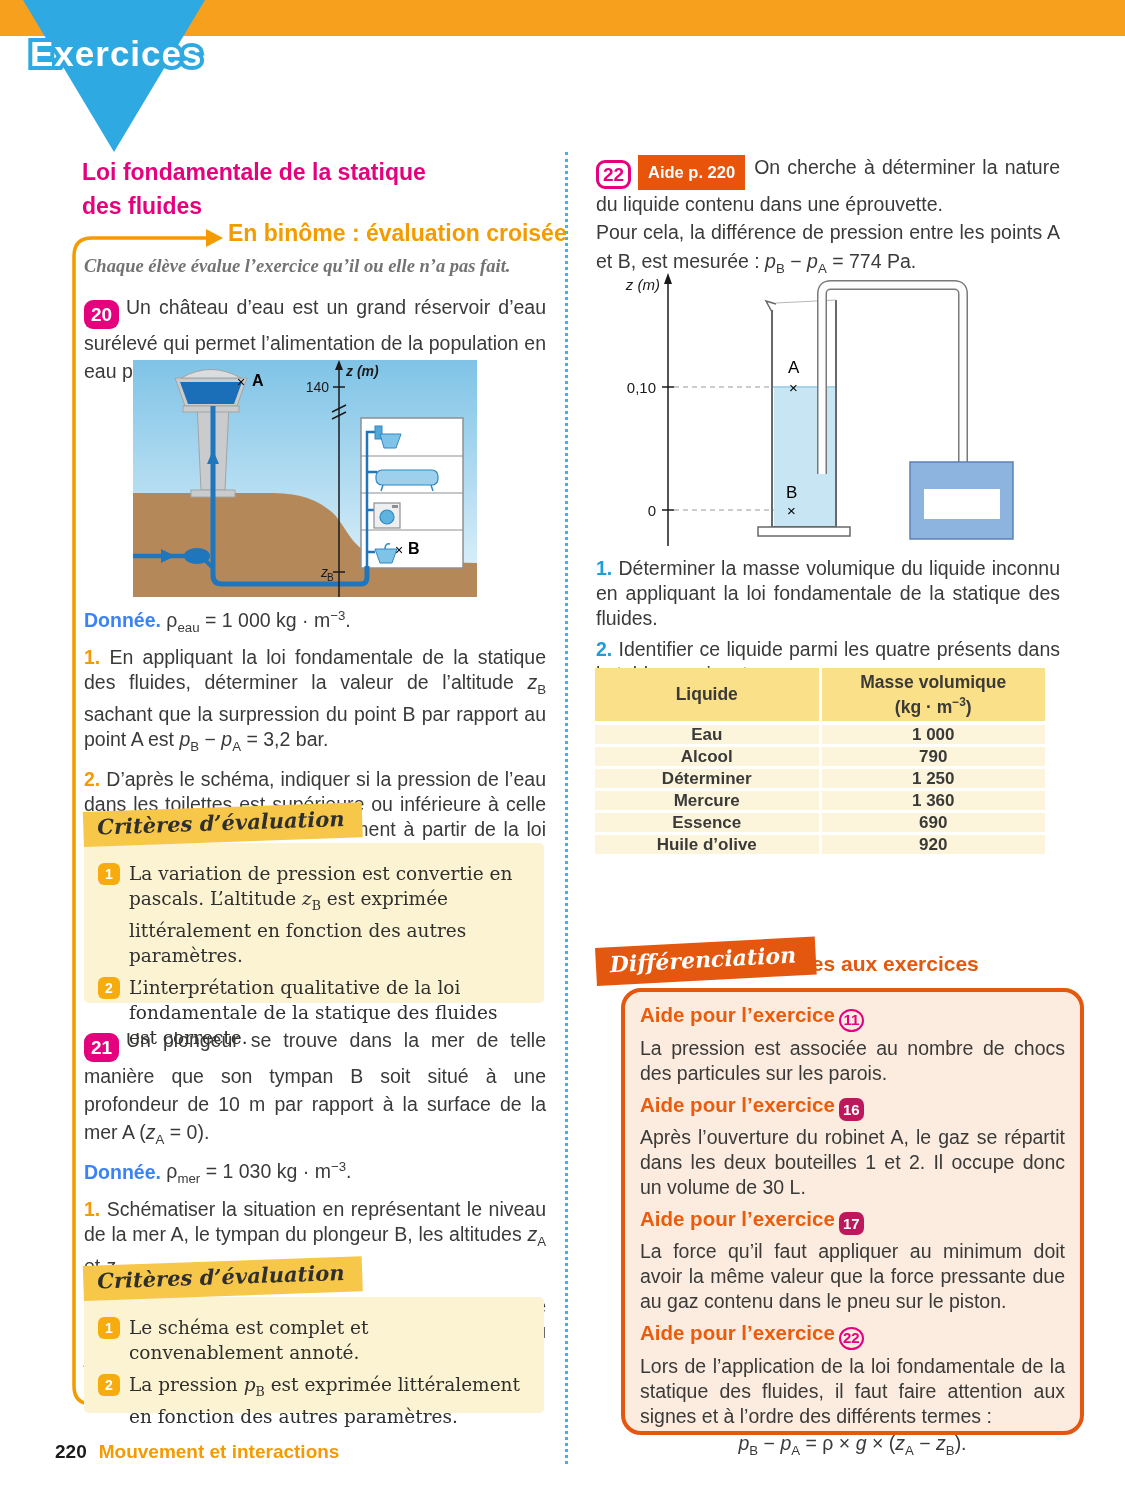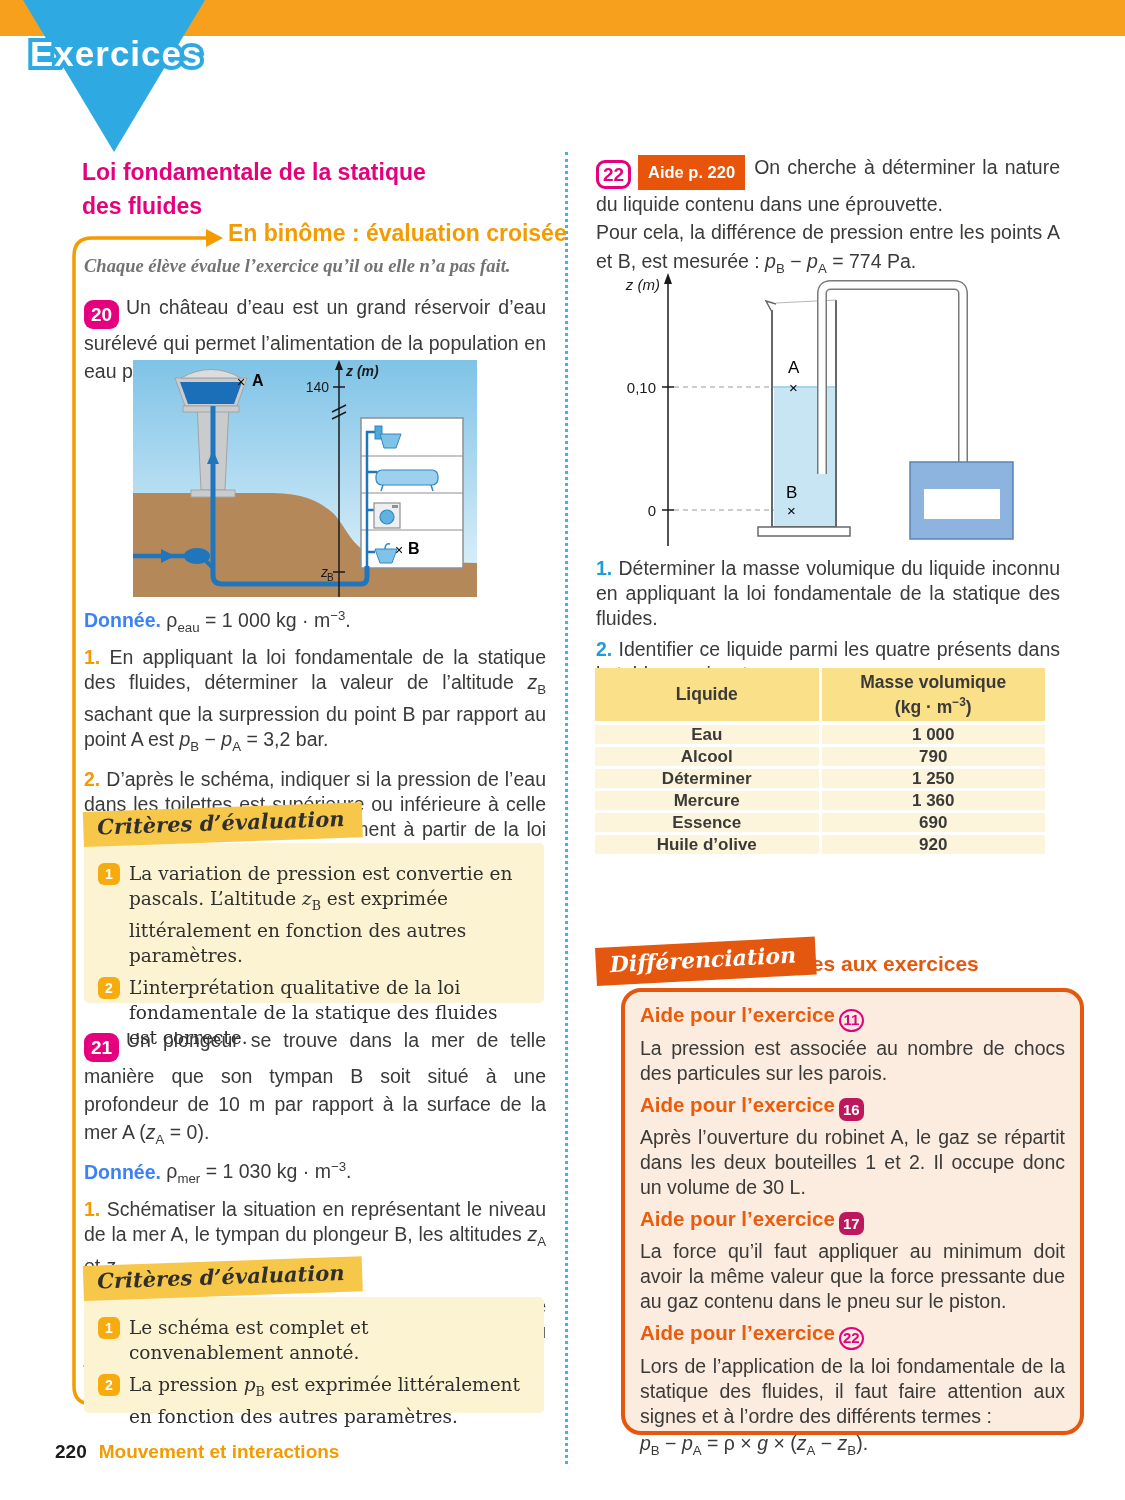--- a/index.html
+++ b/index.html
@@ -70,21 +70,21 @@
   .diff-side { position:absolute; left:778px; top:952px; color:#E4570E; font-weight:bold; font-size:21px; }
   .diff-box { position:absolute; left:597px; top:988px; width:463px; height:447px; background:#FBECDF;
           border:4px solid #E4570E; border-radius:20px; padding:4px 15px 8px;margin-left:24px; }
   .aide-h { color:#EA5B0C; font-weight:bold; font-size:20.5px; margin:7px 0 4px; }
   .aide-badge { display:inline-block; min-width:25px; height:23px; background:#be185d; color:#fff;
           font-size:15px; font-weight:bold; text-align:center; line-height:23px; border-radius:7px;
           margin-left:4px; vertical-align:-3px; }
   .aide-badge.outline { background:#FBECDF; color:#E5007D; border:2.5px solid #E5007D;
           border-radius:50%; line-height:18px; }
   .aide-p { font-size:19.5px; line-height:25px; text-align:justify; margin-bottom:2px; }
-  .formula { font-size:19.5px; margin-top:3px; }
+  .formula { font-size:19.5px; margin-top:3px;text-align:center; }
 
   .footer { position:absolute; left:55px; top:1441px; font-size:19px; font-weight:bold; }
   .footer .num { color:#1A1A1A; margin-right:12px; }
   .footer .chap { color:#F49B00; }
 
   svg text { font-family:"Liberation Sans", sans-serif; }
 </style>
 </head>
 <body>
 

